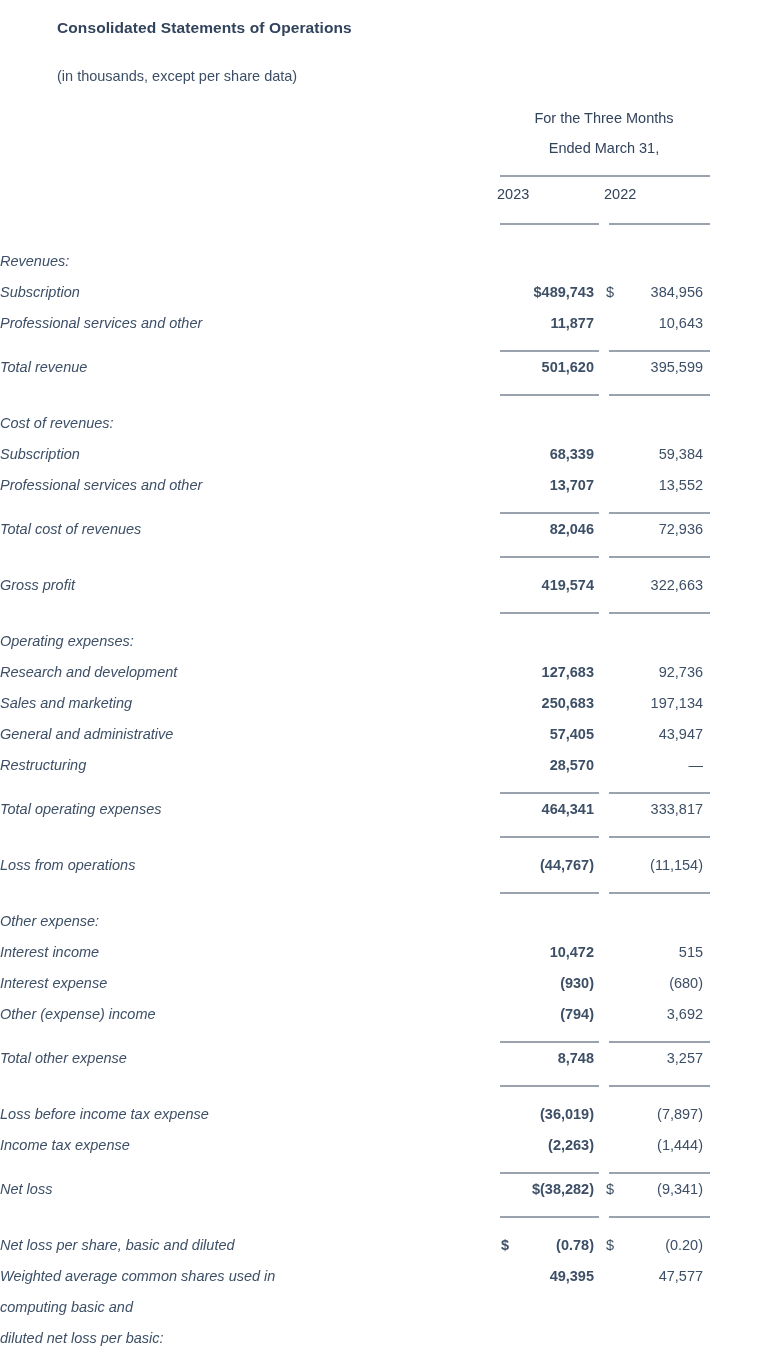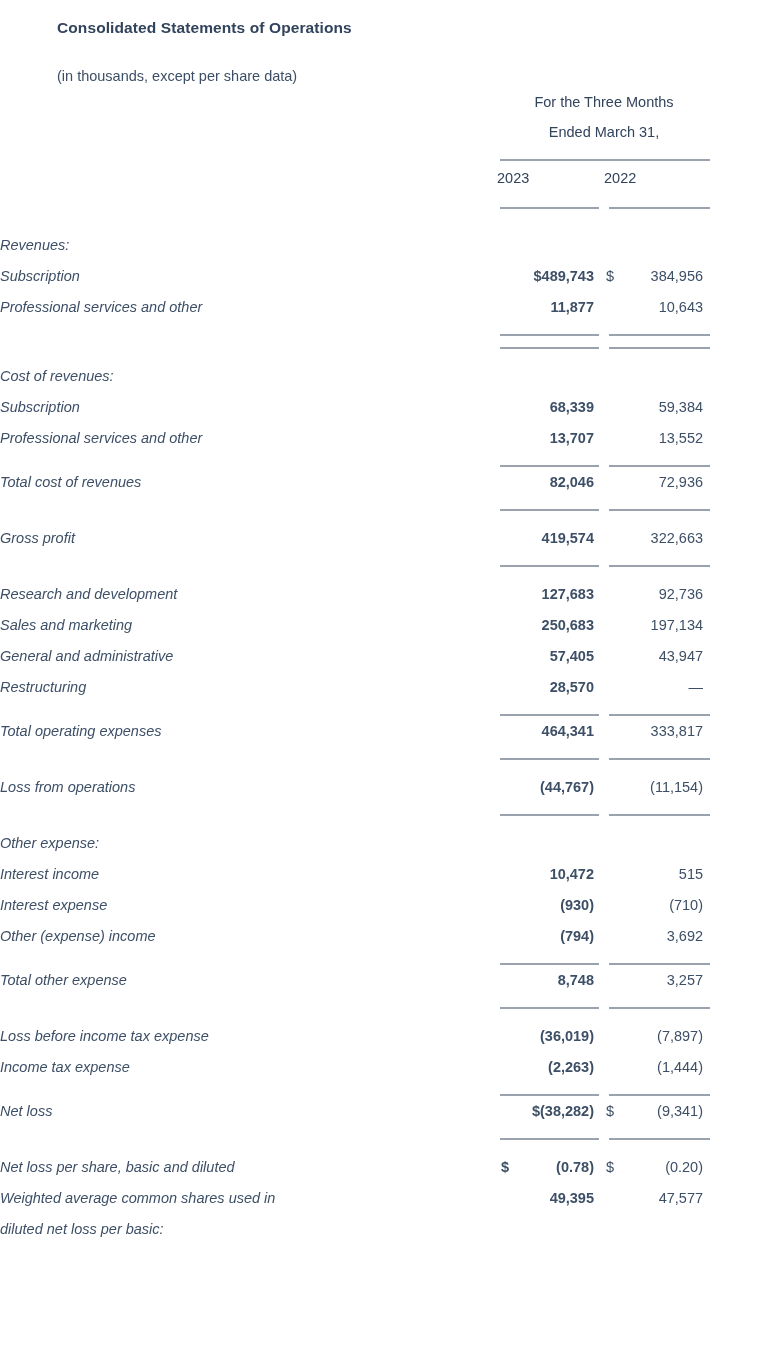--- a/index.html
+++ b/index.html
@@ -36,20 +36,21 @@
     font-weight: normal;
     color: #3d4f66;
     margin: 25px 0 0 57px;
     line-height: 22px;
   }
 
   table.fin {
     width: 758px;
     border-collapse: collapse;
     table-layout: fixed;
+    margin-top: 16px;
   }
   table.fin col.c-label { width: 497px; }
   table.fin col.c-y1    { width: 107px; }
   table.fin col.c-y2    { width: 107px; }
   table.fin col.c-pad   { width: 47px; }
 
   .fin td, .fin th {
     padding: 0;
     vertical-align: bottom;
     font-weight: normal;
@@ -212,20 +213,26 @@
       <tr class="srule">
         <td></td>
         <td class="c1">
             <div class="bar"></div>
           </td>
         <td class="c2">
             <div class="bar"></div>
           </td>
         <td></td>
       </tr>
+      <tr>
+        <td class="lbl">Total revenue</td>
+        <td class="num c1">501,620</td>
+        <td class="num c2">395,599</td>
+        <td></td>
+      </tr>
       <tr class="srule">
         <td></td>
         <td class="c1">
             <div class="bar"></div>
           </td>
         <td class="c2">
             <div class="bar"></div>
           </td>
         <td></td>
       </tr>
@@ -296,20 +303,24 @@
             <div class="bar"></div>
           </td>
         <td></td>
       </tr>
 
       <tr class="gap-sm">
           <td colspan="4"></td>
         </tr>
 
       <tr>
+        <td class="lbl">Operating expenses:</td>
+        <td colspan="3"></td>
+      </tr>
+      <tr>
         <td class="lbl">Research and development</td>
         <td class="num c1">127,683</td>
         <td class="num c2">92,736</td>
         <td></td>
       </tr>
       <tr>
         <td class="lbl">Sales and marketing</td>
         <td class="num c1">250,683</td>
         <td class="num c2">197,134</td>
         <td></td>
@@ -384,21 +395,21 @@
       </tr>
       <tr>
         <td class="lbl">Interest income</td>
         <td class="num c1">10,472</td>
         <td class="num c2">515</td>
         <td></td>
       </tr>
       <tr>
         <td class="lbl">Interest expense</td>
         <td class="num c1">(930)</td>
-        <td class="num c2">(710)</td>
+        <td class="num c2">(680)</td>
         <td></td>
       </tr>
       <tr>
         <td class="lbl">Other (expense) income</td>
         <td class="num c1">(794)</td>
         <td class="num c2">3,692</td>
         <td></td>
       </tr>
       <tr class="srule">
         <td></td>
@@ -489,20 +500,26 @@
         </td>
         <td></td>
       </tr>
       <tr>
         <td class="lbl">Weighted average common shares used in</td>
         <td class="num c1">49,395</td>
         <td class="num c2">47,577</td>
         <td></td>
       </tr>
       <tr>
+        <td class="lbl">computing basic and</td>
+        <td class="num c1"></td>
+        <td class="num c2"></td>
+        <td></td>
+      </tr>
+      <tr>
         <td class="lbl">diluted net loss per basic:</td>
         <td class="num c1"></td>
         <td class="num c2"></td>
         <td></td>
       </tr>
 
     </tbody>
   </table>
 </div>
 

